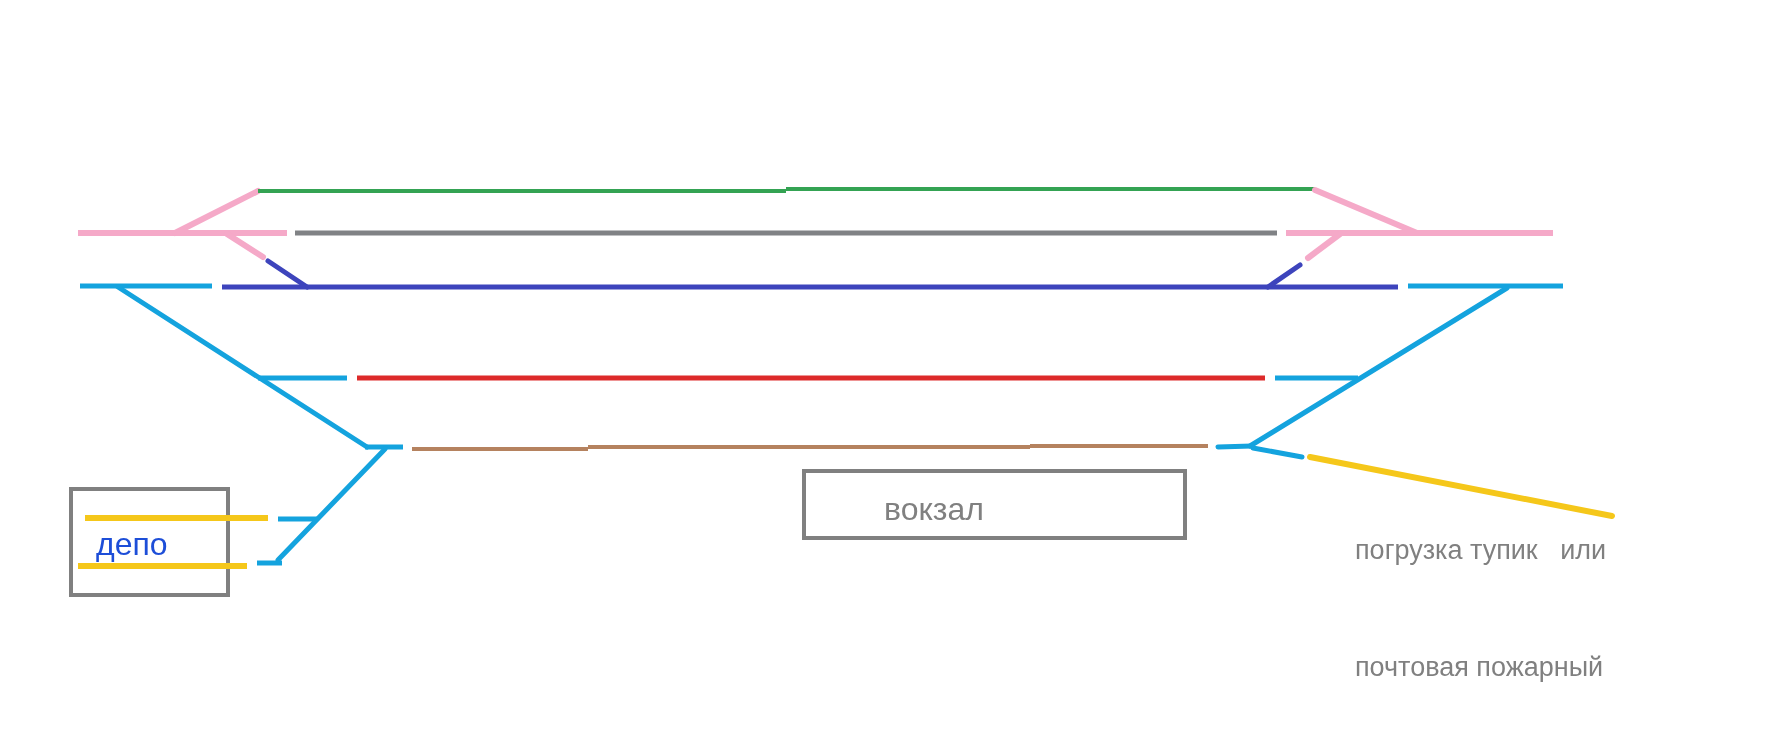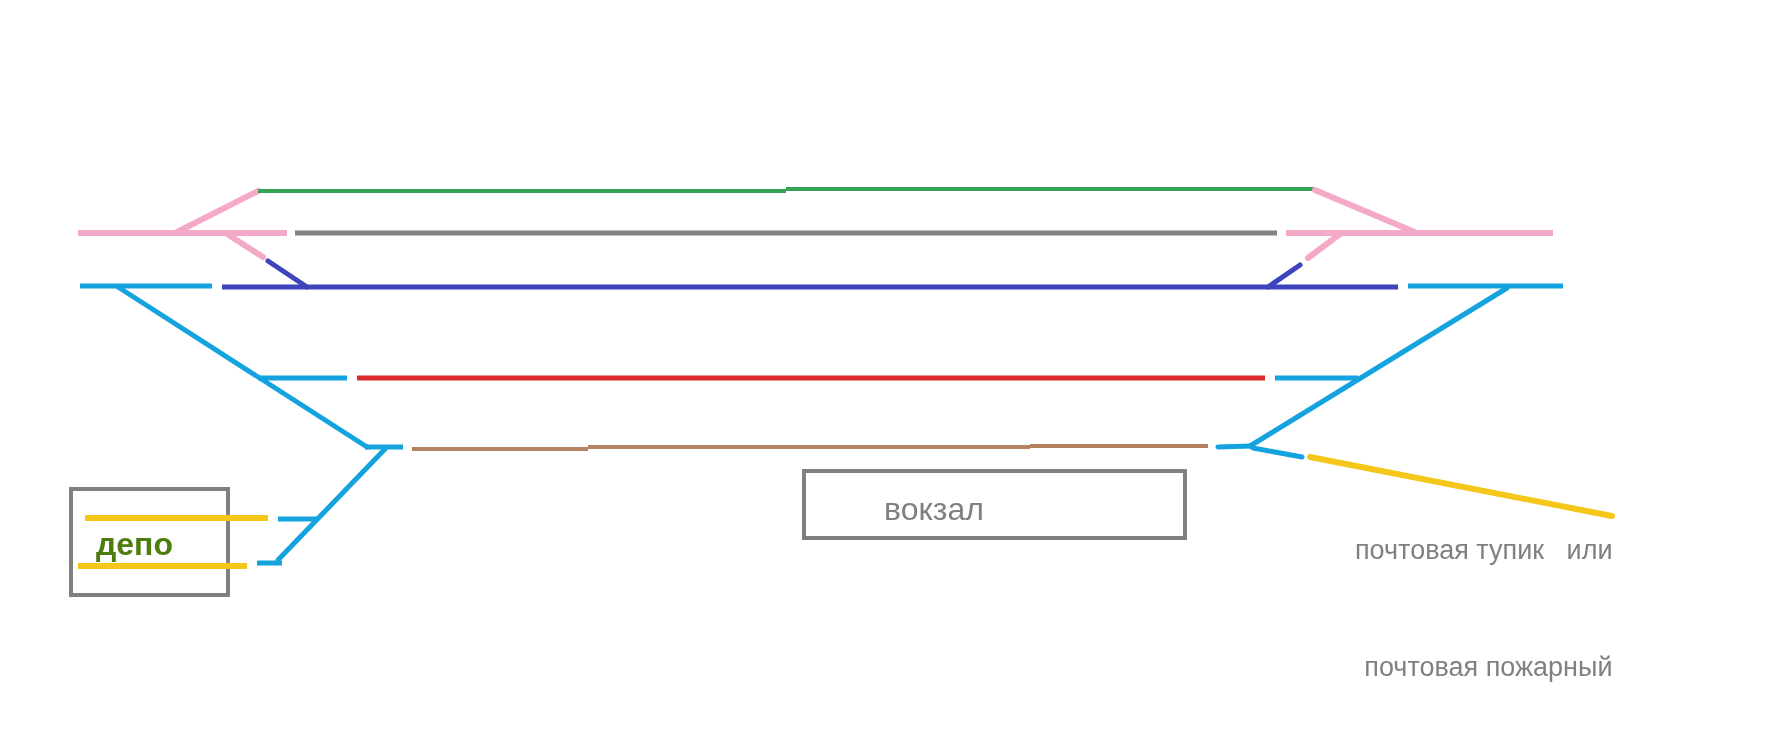--- a/index.html
+++ b/index.html
@@ -30,21 +30,20 @@
     border: 4px solid #808080;
     background: transparent;
     z-index: 1;
   }
   .scheme-label {
     position: absolute;
     color: #808080;
     z-index: 3;
     white-space: pre;
     line-height: 1;
-    text-align: right;
   }
   .label-large {
     font-size: 32px;
   }
   .label-medium {
     font-size: 27px;
     line-height: 39px;
   }
 </style>
 </head>
@@ -82,22 +81,22 @@
       <line x1="385" y1="449" x2="278" y2="560" stroke="#14A3DE" stroke-width="5" stroke-linecap="round"></line>
       <line x1="278" y1="519" x2="317" y2="519" stroke="#14A3DE" stroke-width="5" stroke-linecap="butt"></line>
       <line x1="257" y1="563" x2="282" y2="563" stroke="#14A3DE" stroke-width="5" stroke-linecap="butt"></line>
       <line x1="85" y1="518" x2="268" y2="518" stroke="#F5C71A" stroke-width="6" stroke-linecap="butt"></line>
       <line x1="78" y1="566" x2="247" y2="566" stroke="#F5C71A" stroke-width="6" stroke-linecap="butt"></line>
     </svg>
 
   <div class="scheme-box" id="depot-box" style="left: 69px; top: 487px; width: 161px; height: 110px; border-color: rgb(128, 128, 128);"></div>
   <div class="scheme-box" id="station-box" style="left: 802px; top: 469px; width: 385px; height: 71px; border-color: rgb(128, 128, 128);"></div>
 
-  <div class="scheme-label label-large" id="depot-label" style="left: 96px; top: 528px; color: #4d7c0f; font-weight: bold;">депо</div>
+  <div class="scheme-label label-large" id="depot-label" style="left: 96px; top: 528px; color: #1d4ed8;">депо</div>
 
   <div class="scheme-label label-large" id="station-label" style="left: 884px; top: 493px; color: rgb(128, 128, 128);">вокзал</div>
 
   <div class="scheme-label label-medium" id="siding-label" style="left: 1355px; top: 453px; color: rgb(128, 128, 128);">
-    <div>почтовая тупик   или</div>
+    <div>погрузка тупик   или</div>
     <div>почтовая пожарный</div>
   </div>
 
 </div>
 
 </body></html>

